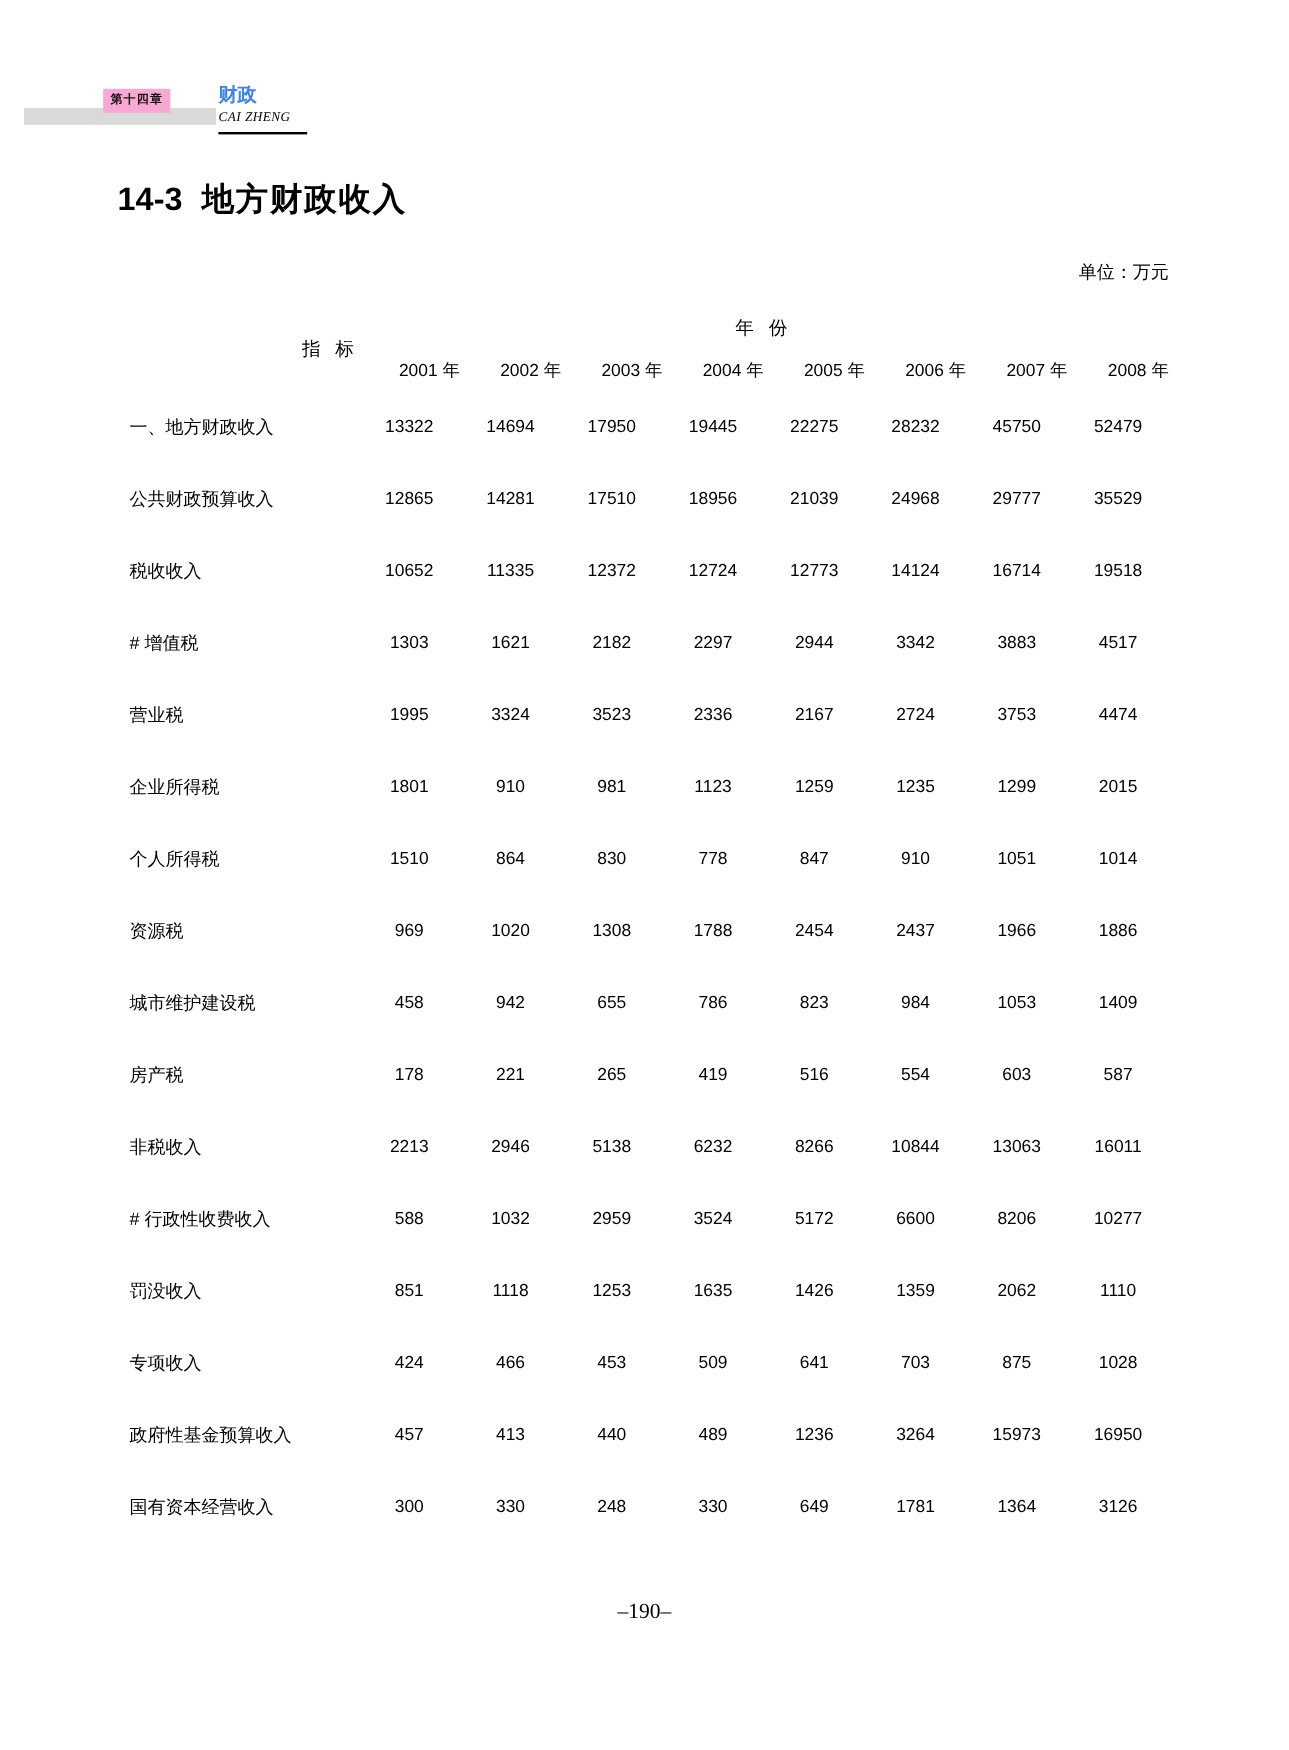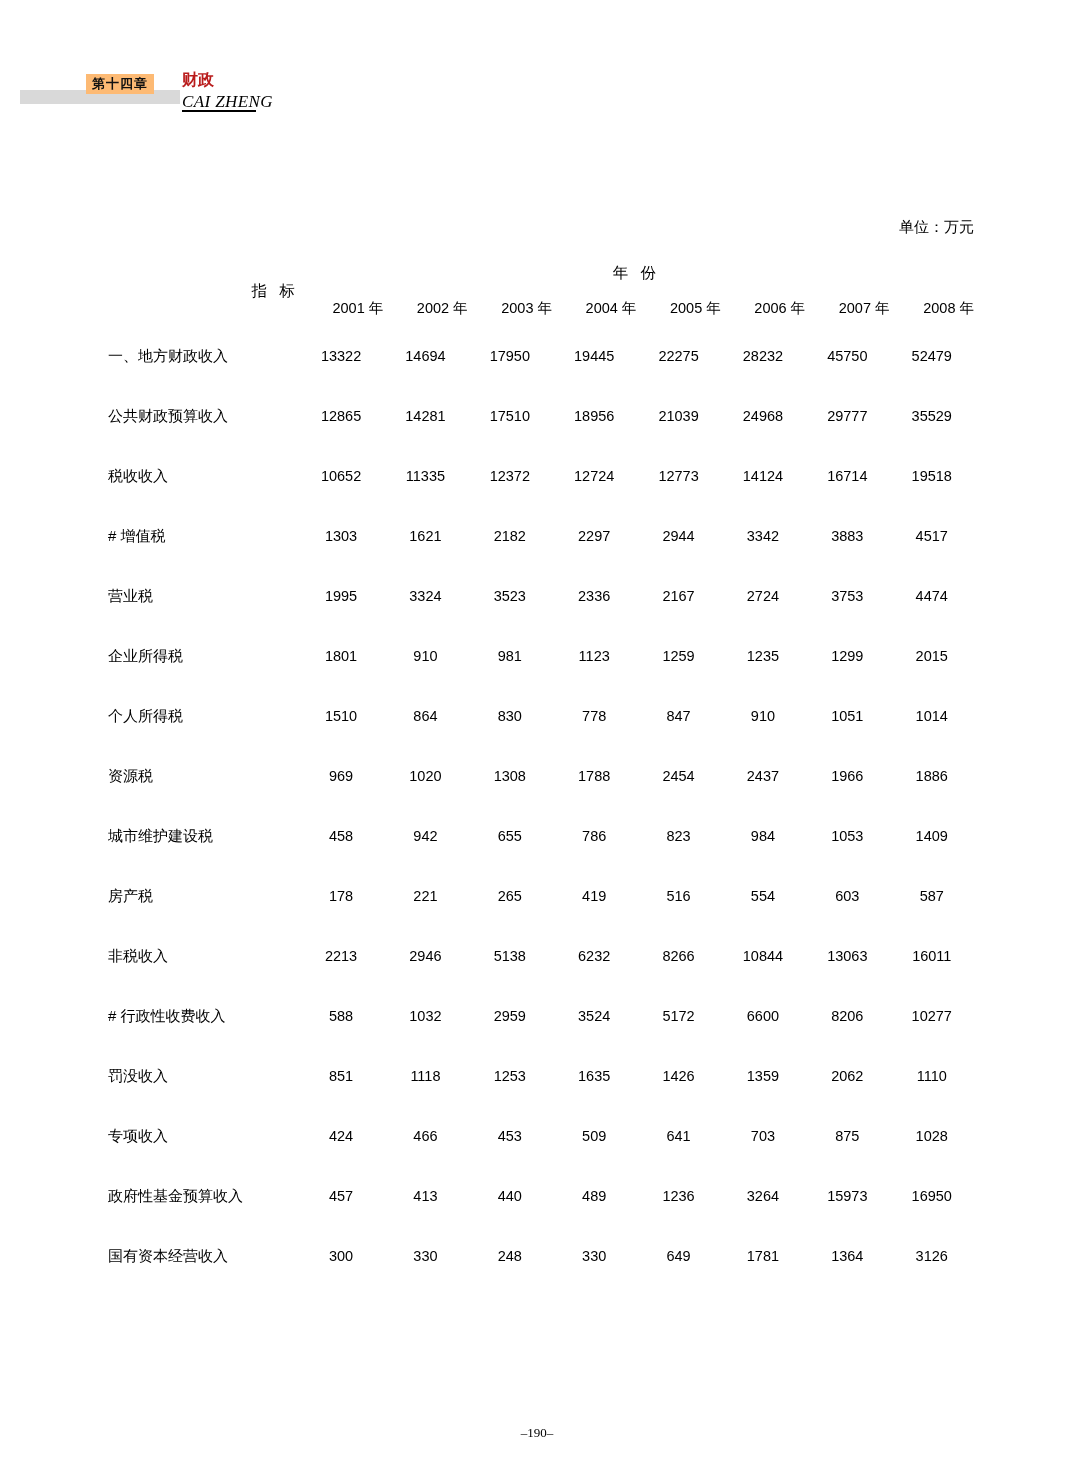--- a/index.html
+++ b/index.html
@@ -36,44 +36,44 @@
     top: 28px;
     width: 160px;
     height: 14px;
     background: #d9d9d9;
   }
   .runhead-chapter {
     position: absolute;
     left: 86px;
     top: 12px;
     font-family: Liberation Serif, serif;
-    font-size: 13px;
+    font-size: 10px;
     font-weight: bold;
     letter-spacing: 1px;
     color: #111;
-    background: #fdba74;
+    background: #f9a8d4;
     padding: 2px 6px 2px 6px;
     line-height: 16px;
   }
   .runhead-title {
     position: absolute;
     left: 182px;
     top: 8px;
     font-family: "Liberation Sans", "DejaVu Sans", sans-serif;
     font-size: 16px;
     font-weight: bold;
-    color: #b91c1c;
+    color: #3b82f6;
     line-height: 20px;
   }
   .runhead-pinyin {
     position: absolute;
     left: 182px;
     top: 30px;
     font-family: "Liberation Serif", "DejaVu Serif", serif;
-    font-size: 17px;
+    font-size: 11px;
     font-style: italic;
     letter-spacing: 0.4px;
     color: #000;
   }
   .runhead-rule {
     position: absolute;
     left: 182px;
     top: 48px;
     width: 74px;
     height: 1.5px;
@@ -173,40 +173,43 @@
   .body-first td { padding-top: 14px; }
   .table-bottom {
     border-top: 2.6px solid #000;
     height: 0;
   }
 
   
   .page-num {
     position: absolute;
     left: 0;
-    top: 1425px;
+    top: 1332px;
     width: 100%;
     text-align: center;
-    font-size: 13px;
+    font-size: 18px;
     font-family: "Liberation Serif", "DejaVu Serif", serif;
   }
 </style>
 </head>
 <body>
 
 <div class="page">
 
   <div class="runhead">
     <div class="runhead-bar"></div>
     <div class="runhead-chapter">第十四章</div>
     <div class="runhead-title">财政</div>
     <div class="runhead-pinyin">CAI ZHENG</div>
     <div class="runhead-rule"></div>
   </div>
 
+  <div class="doc-title">
+    <span class="num">14-3</span><span>地方财政收入</span>
+  </div>
 
   <div class="unit-note">单位：万元</div>
 
   <div class="table-wrap">
     <table class="stat">
       <tbody id="table-body">
           <tr>
             <td class="th-indicator" rowspan="2">指 标</td>
             <td class="th-years" colspan="8">年 份</td>
           </tr>

